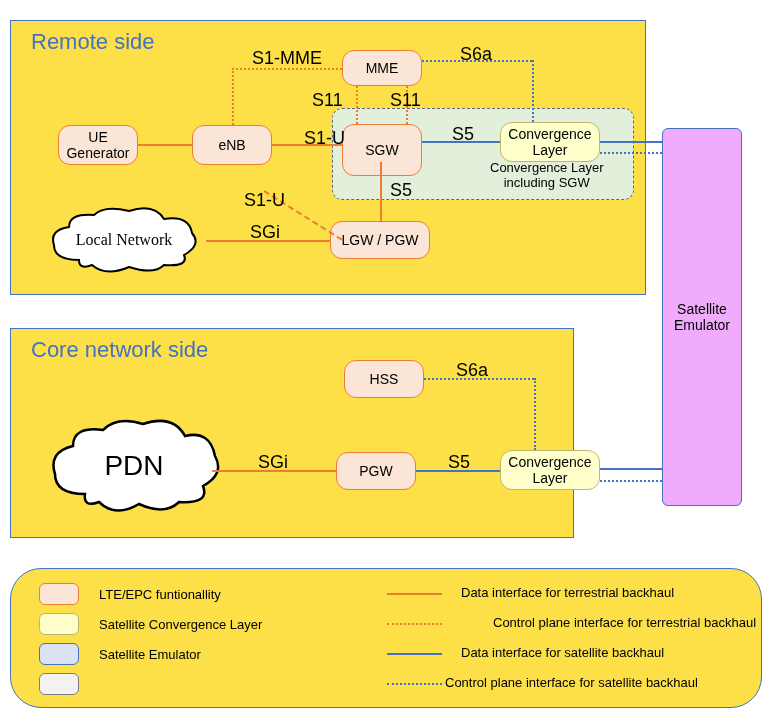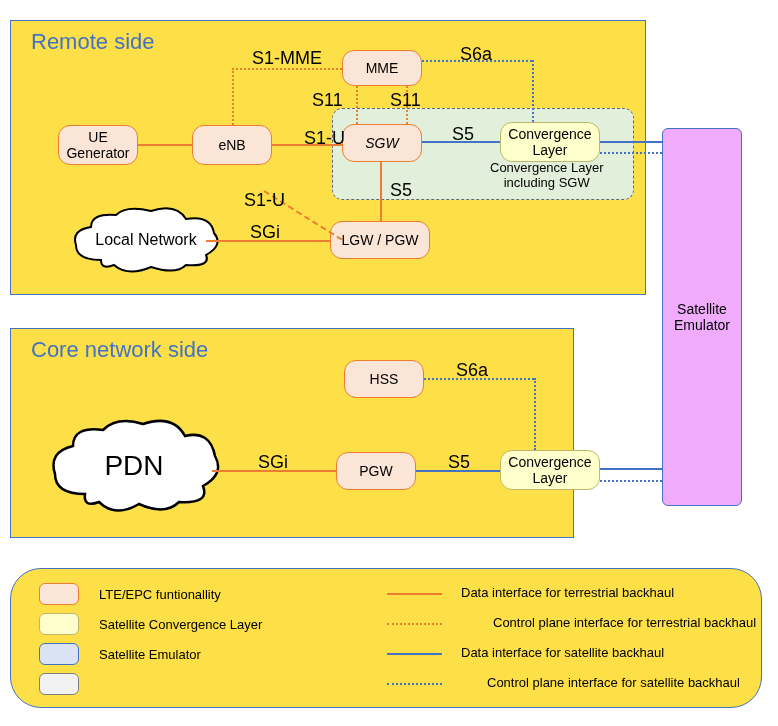--- a/index.html
+++ b/index.html
@@ -126,26 +126,26 @@
   <div class="dashed-caption" style="left:490px; top:160px; white-space:pre-line;">Convergence Layer
 including SGW</div>
 
   <div class="node blue" style="left:662px; top:128px; width:80px; height:378px; border-radius:6px; white-space:pre-line;">Satellite
 Emulator</div>
 
   <div class="node" style="left:192px; top:125px; width:80px; height:40px;">eNB</div>
   <div class="node" style="left:58px; top:125px; width:80px; height:40px; white-space:pre-line;">UE
 Generator</div>
   <div class="node" style="left:342px; top:50px; width:80px; height:36px;">MME</div>
-  <div class="node" style="left:342px; top:124px; width:80px; height:38px;font-style:italic;">SGW</div>
+  <div class="node" style="left:342px; top:124px; width:80px; height:52px;">SGW</div>
   <div class="node yellow" style="left:500px; top:122px; width:100px; height:40px; white-space:pre-line;">Convergence
 Layer</div>
   <div class="node" style="left:330px; top:221px; width:100px; height:38px;">LGW / PGW</div>
 
-  <div class="cloud" style="left:66px; top:205px; width:160px; height:70px;">
+  <div class="cloud" style="left:44px; top:205px; width:160px; height:70px;font-family:Liberation Serif, serif;">
     <svg viewBox="0 0 160 70" width="160" height="70" style="position:absolute;left:0;top:0;">
       <path d="M35 55 Q10 55 10 40 Q5 25 25 22 Q25 8 50 10 Q60 0 85 6 Q110 -2 120 14 Q145 10 148 28 Q158 40 140 50 Q145 62 120 60 Q110 70 85 62 Q62 72 48 60 Q35 65 35 55 Z" fill="#fff" stroke="#000" stroke-width="2"></path>
     </svg>
     <span style="position:relative; font-size:16px;">Local Network</span>
   </div>
 
   <div class="node" style="left:344px; top:360px; width:80px; height:38px;">HSS</div>
   <div class="node" style="left:336px; top:452px; width:80px; height:38px;">PGW</div>
   <div class="node yellow" style="left:500px; top:450px; width:100px; height:40px; white-space:pre-line;">Convergence
 Layer</div>
@@ -220,16 +220,16 @@
     <div class="legend-line" style="left:376px; top:24px; border-top:2px solid #ED7D31;"></div>
     <div class="legend-text" style="left:450px; top:16px;">Data interface for terrestrial backhaul</div>
 
     <div class="legend-line" style="left:376px; top:54px; border-top:2px dotted #ED7D31;"></div>
     <div class="legend-text" style="left:450px; top:46px;margin-left:32px;">Control plane interface for terrestrial backhaul</div>
 
     <div class="legend-line" style="left:376px; top:84px; border-top:2px solid #4472C4;"></div>
     <div class="legend-text" style="left:450px; top:76px;">Data interface for satellite backhaul</div>
 
     <div class="legend-line" style="left:376px; top:114px; border-top:2px dotted #4472C4;"></div>
-    <div class="legend-text" style="left:476px; top:106px;">Control plane interface for satellite backhaul</div>
+    <div class="legend-text" style="left:434px; top:106px;">Control plane interface for satellite backhaul</div>
   </div>
 
 </div>
 
 </body></html>

